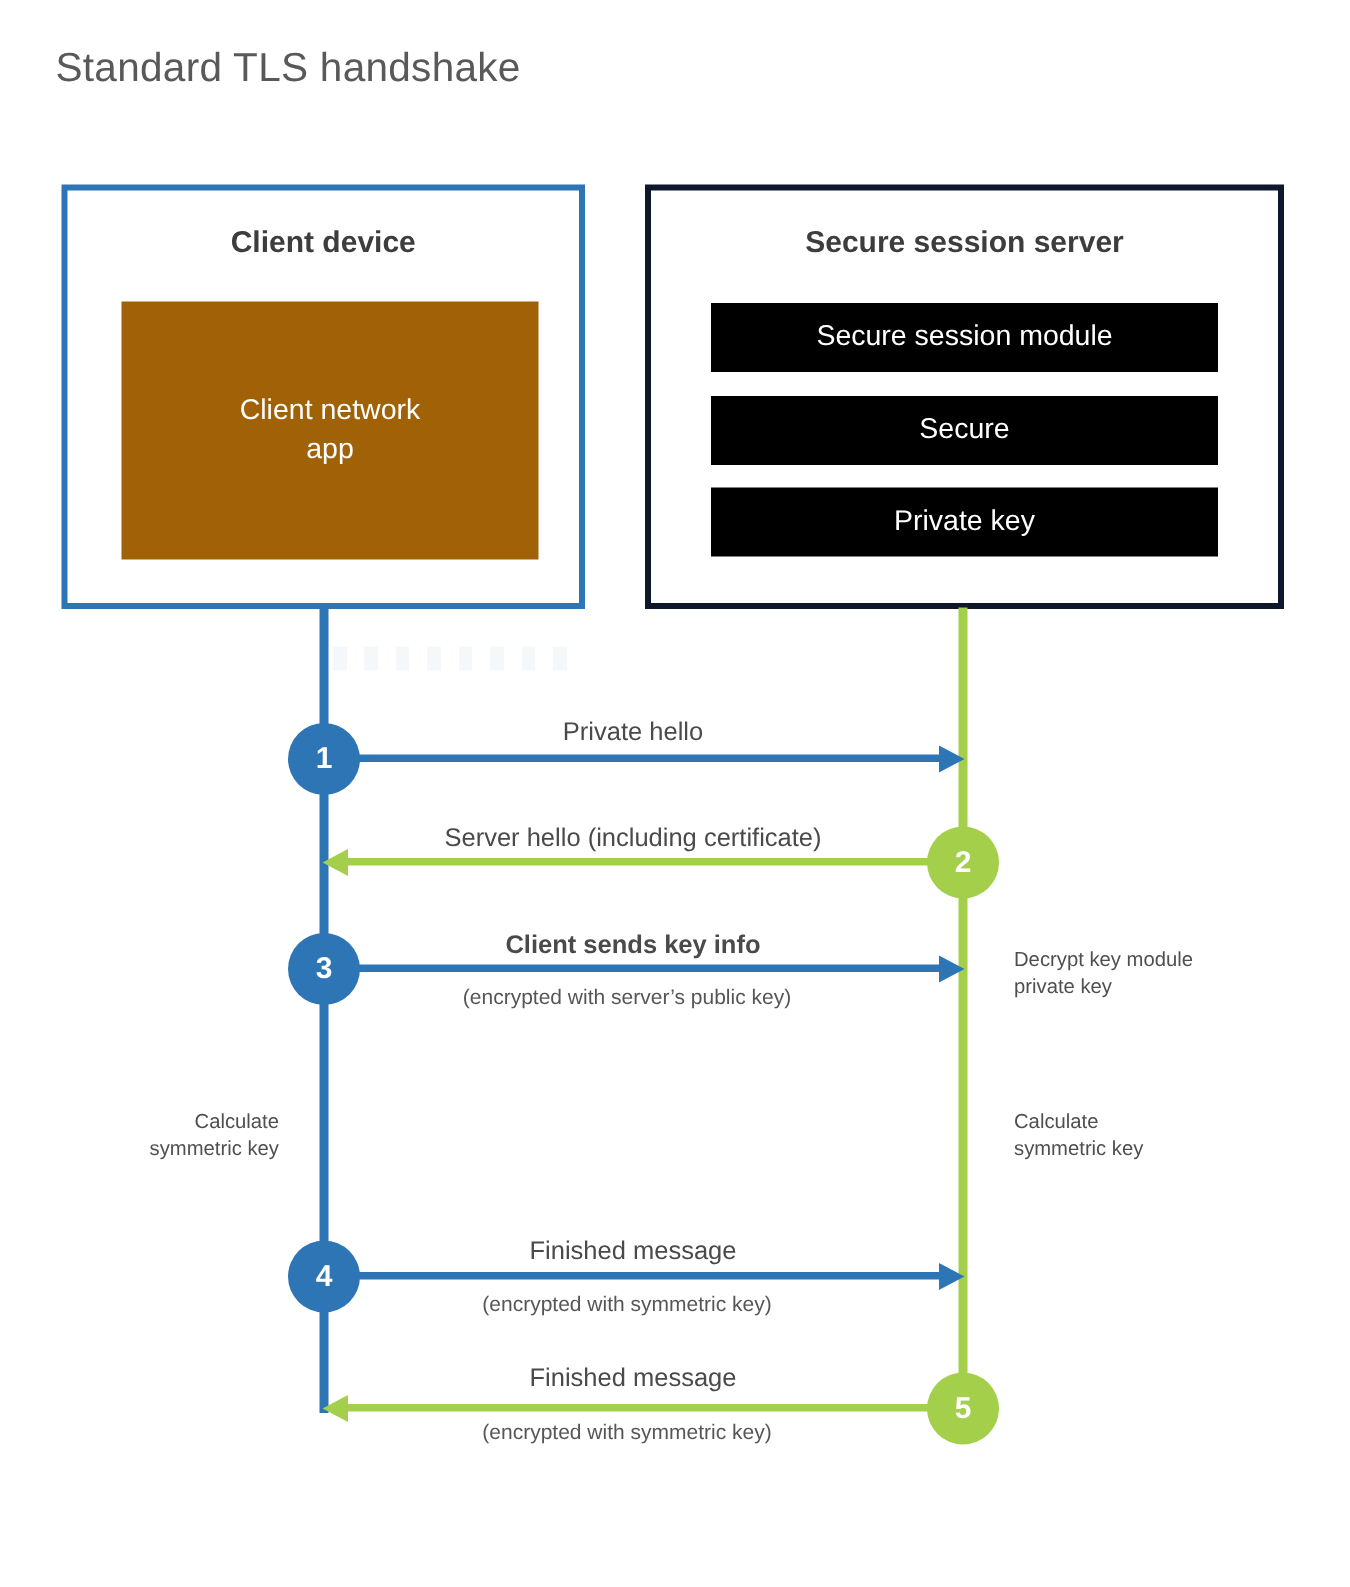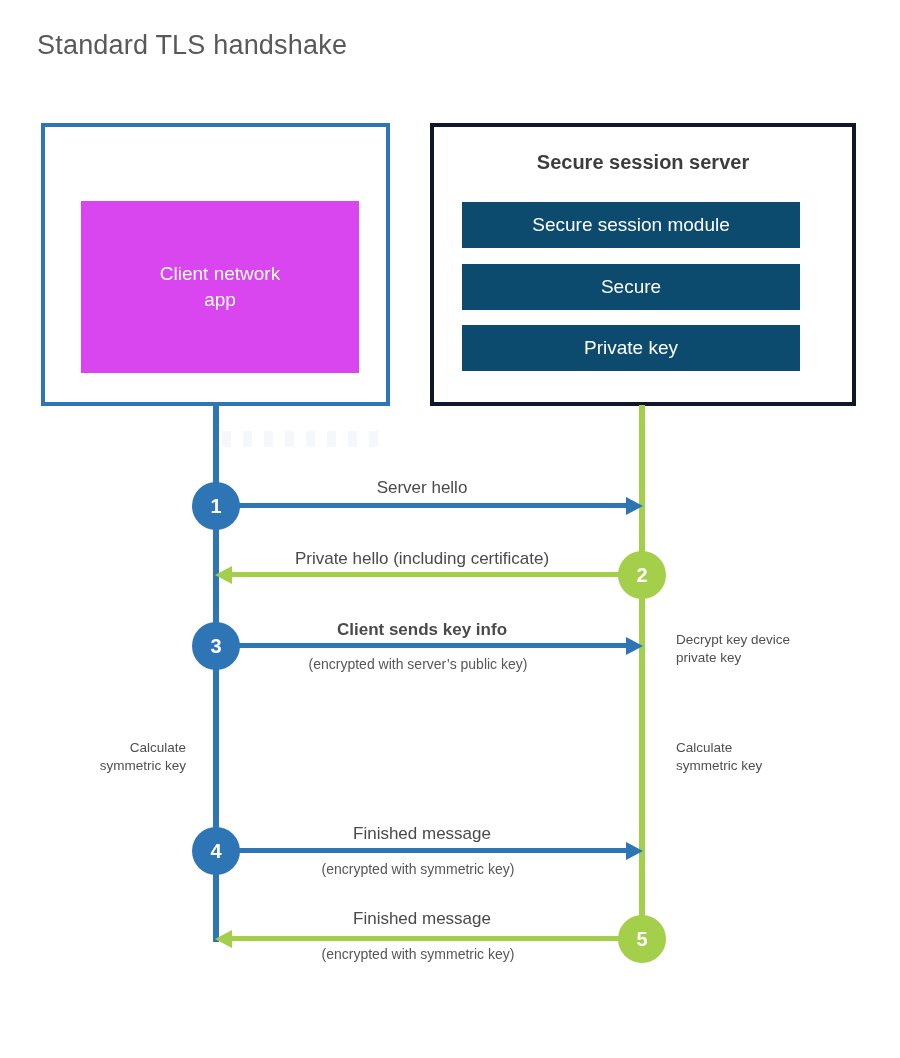--- a/index.html
+++ b/index.html
@@ -9,25 +9,25 @@
   
   .diagram-title{position:absolute;left:37px;top:30px;font-size:27px;font-weight:300;
     color:#595959;letter-spacing:0.2px;}
 
   
   .actor-box{position:absolute;top:123px;height:283px;box-sizing:border-box;background:#ffffff;}
   .client-box{left:41px;width:349px;border:4px solid #2e75b6;}
   .server-box{left:430px;width:426px;border:4px solid #0f172a;}
   .box-title{margin-top:24px;text-align:center;font-size:20px;font-weight:bold;color:#3d3d3d;}
 
-  .client-app{position:absolute;left:36px;top:74px;width:278px;height:172px;background:#d946ef;
+  .client-app{position:absolute;left:36px;top:74px;width:278px;height:172px;background:#a16207;
     display:flex;align-items:center;justify-content:center;text-align:center;
     color:#ffffff;font-size:19px;line-height:1.35;white-space:pre-line;}
 
-  .server-bar{position:absolute;left:28px;width:338px;height:46px;background:#0c4a6e;
+  .server-bar{position:absolute;left:40px;width:338px;height:46px;background:#000000;
     display:flex;align-items:center;justify-content:center;color:#ffffff;font-size:19px;}
   .bar-1{top:75px;} .bar-2{top:137px;} .bar-3{top:198px;}
 
   
   .lifeline{position:absolute;top:405px;width:6px;height:537px;}
   .lifeline-client{left:213px;background:#2e75b6;}
   .lifeline-server{left:639px;background:#a3cf4b;}
 
   
   .ghost-dashes{position:absolute;left:222px;top:431px;width:164px;height:16px;opacity:.55;
@@ -73,58 +73,59 @@
   .note-calc-right{left:676px;top:739px;text-align:left;}
 </style>
 </head>
 <body>
 
 <div class="canvas">
 
   <div class="diagram-title">Standard TLS handshake</div>
 
   <div class="actor-box client-box">
+    <div class="box-title">Client device</div>
     <div class="client-app">Client network
 app</div>
   </div>
 
   <div class="actor-box server-box">
     <div class="box-title">Secure session server</div>
     <div class="server-bar bar-1">Secure session module</div>
     <div class="server-bar bar-2">Secure</div>
     <div class="server-bar bar-3">Private key</div>
   </div>
 
   <div class="lifeline lifeline-client"></div>
   <div class="lifeline lifeline-server"></div>
   <div class="ghost-dashes"></div>
 
-  <div class="msg-label t1">Server hello</div>
+  <div class="msg-label t1">Private hello</div>
   <div class="msg-line line-blue l1"></div>
   <div class="arrow-head head-right h1"></div>
   <div class="step-circle circle-blue c1">
     <span>1</span>
   </div>
 
-  <div class="msg-label t2">Private hello (including certificate)</div>
+  <div class="msg-label t2">Server hello (including certificate)</div>
   <div class="msg-line line-green l2"></div>
   <div class="arrow-head head-left h2"></div>
   <div class="step-circle circle-green c2">
     <span>2</span>
   </div>
 
   <div class="msg-label t3">Client sends key info</div>
   <div class="msg-line line-blue l3"></div>
   <div class="arrow-head head-right h3"></div>
   <div class="msg-sublabel s3">(encrypted with server’s public key)</div>
   <div class="step-circle circle-blue c3">
     <span>3</span>
   </div>
 
-  <div class="side-note note-decrypt">Decrypt key device
+  <div class="side-note note-decrypt">Decrypt key module
 private key</div>
   <div class="side-note note-calc-left">Calculate
 symmetric key</div>
   <div class="side-note note-calc-right">Calculate
 symmetric key</div>
 
   <div class="msg-label t4">Finished message</div>
   <div class="msg-line line-blue l4"></div>
   <div class="arrow-head head-right h4"></div>
   <div class="msg-sublabel s4">(encrypted with symmetric key)</div>

